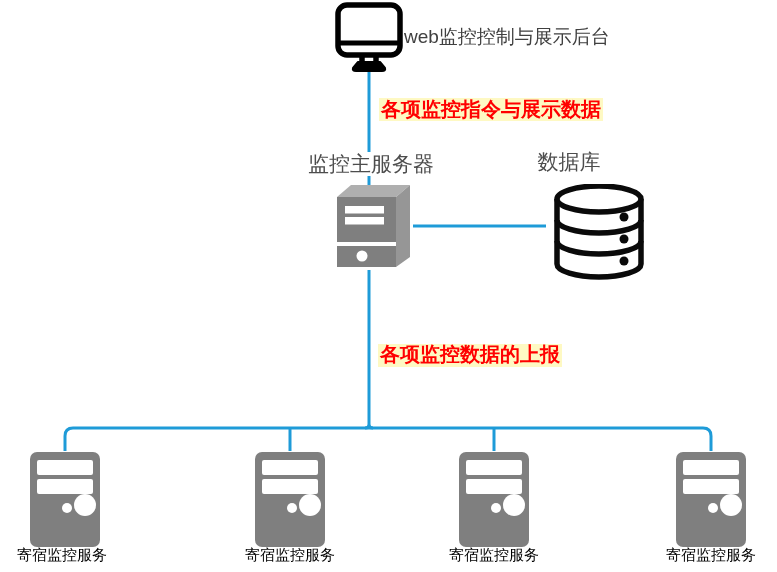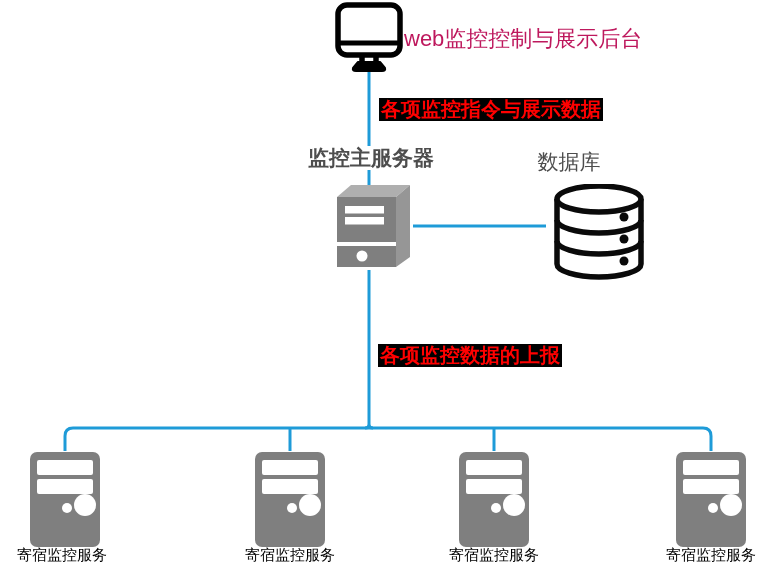--- a/index.html
+++ b/index.html
@@ -5,23 +5,23 @@
   html,body{margin:0;padding:0;background:#fff;}
   #canvas{
     position:relative;width:777px;height:572px;background:#ffffff;overflow:hidden;
     font-family:"Liberation Sans","DejaVu Sans",sans-serif;
   }
   #connector-layer{position:absolute;left:0;top:0;width:777px;height:572px;}
   .conn{fill:none;stroke:#1E9BD8;stroke-width:3;}
   .icon-box{position:absolute;}
   .lbl{position:absolute;white-space:nowrap;line-height:1.15;}
   .node-lbl{font-size:21px;color:#4D4D4D;background:#ffffff;padding:0 2px;transform:translateX(-50%);}
-  .gray-lbl{font-size:22px;color:#be185d;text-align:right;}
+  .gray-lbl{font-size:19px;color:#404040;text-align:right;}
   .host-lbl{font-size:15px;color:#000000;transform:translateX(-50%);}
-  .red-lbl{font-size:20px;color:#FF0000;font-weight:bold;background:#000000;padding:0 2px;}
+  .red-lbl{font-size:20px;color:#FF0000;font-weight:bold;background:#fef9c3;padding:0 2px;}
 </style>
 </head>
 <body>
 
 <div id="canvas">
 
   <svg id="connector-layer">
     <path class="conn" d="M369,71 V186"></path>
     <path class="conn" d="M413,226 H546"></path>
     <path class="conn" d="M369,270 V424 Q369,428 365,428 M369,424 Q369,428 373,428"></path>
@@ -35,21 +35,21 @@
       <rect x="4" y="3" width="62" height="50" rx="9" fill="#fff" stroke="#000" stroke-width="5.5"></rect>
       <line x1="4" y1="41" x2="66" y2="41" stroke="#000" stroke-width="5"></line>
       <path d="M28,53 V61 M42,53 V61" stroke="#000" stroke-width="5.5" fill="none"></path>
       <path d="M24,60 H46 L51,66 Q52,69 48,69 H22 Q18,69 19,66 Z" fill="#000" stroke="#000" stroke-width="2" stroke-linejoin="round"></path>
     </svg>
   </div>
 
   <div class="lbl gray-lbl" style="left:404px;top:26px;">web监控控制与展示后台</div>
   <div class="lbl red-lbl" style="left:379px;top:98px;">各项监控指令与展示数据</div>
 
-  <div class="lbl node-lbl" style="left:371px;top:146px;font-weight:bold;">监控主服务器</div>
+  <div class="lbl node-lbl" style="left:371px;top:152px;">监控主服务器</div>
   <div class="icon-box" style="left:337px;top:185px;">
     <svg width="76" height="88" viewBox="0 0 76 88">
       <polygon points="0,12 59,12 73,0 14,0" fill="#AFAFAF"></polygon>
       <polygon points="59,12 73,0 73,72 59,82" fill="#969696"></polygon>
       <rect x="0" y="12" width="59" height="70" fill="#7F7F7F"></rect>
       <rect x="8" y="21" width="39" height="7.5" fill="#fff"></rect>
       <rect x="8" y="32" width="39" height="7.5" fill="#fff"></rect>
       <rect x="0" y="57" width="59" height="4" fill="#fff"></rect>
       <circle cx="25" cy="71" r="5.5" fill="#fff"></circle>
     </svg>
@@ -62,21 +62,21 @@
       <path d="M6,15 V80 a42,13 0 0 0 84,0 V15" fill="#fff" stroke="#0A0A0A" stroke-width="5.5"></path>
       <ellipse cx="48" cy="15" rx="42" ry="13" fill="#fff" stroke="#0A0A0A" stroke-width="5.5"></ellipse>
       <path d="M6,36 a42,13 0 0 0 84,0" fill="none" stroke="#0A0A0A" stroke-width="5.5"></path>
       <path d="M6,57 a42,13 0 0 0 84,0" fill="none" stroke="#0A0A0A" stroke-width="5.5"></path>
       <circle cx="73" cy="33" r="4.5" fill="#0A0A0A"></circle>
       <circle cx="73" cy="55" r="4.5" fill="#0A0A0A"></circle>
       <circle cx="73" cy="77" r="4.5" fill="#0A0A0A"></circle>
     </svg>
   </div>
 
-  <div class="lbl red-lbl" style="left:378px;top:344px;">各项监控数据的上报</div>
+  <div class="lbl red-lbl" style="left:378px;top:344px;font-family:Liberation Mono, monospace;">各项监控数据的上报</div>
 
   <div class="icon-box" style="left:30px;top:452px;">
     <svg width="70" height="95" viewBox="0 0 70 95">
       <rect x="0" y="0" width="70" height="95" rx="7" fill="#7F7F7F"></rect>
       <rect x="7" y="8" width="56" height="15" rx="2" fill="#fff"></rect>
       <rect x="7" y="27" width="56" height="15" rx="2" fill="#fff"></rect>
       <circle cx="37" cy="56" r="5" fill="#fff"></circle>
       <circle cx="55" cy="53" r="11" fill="#fff"></circle>
     </svg>
   </div>

